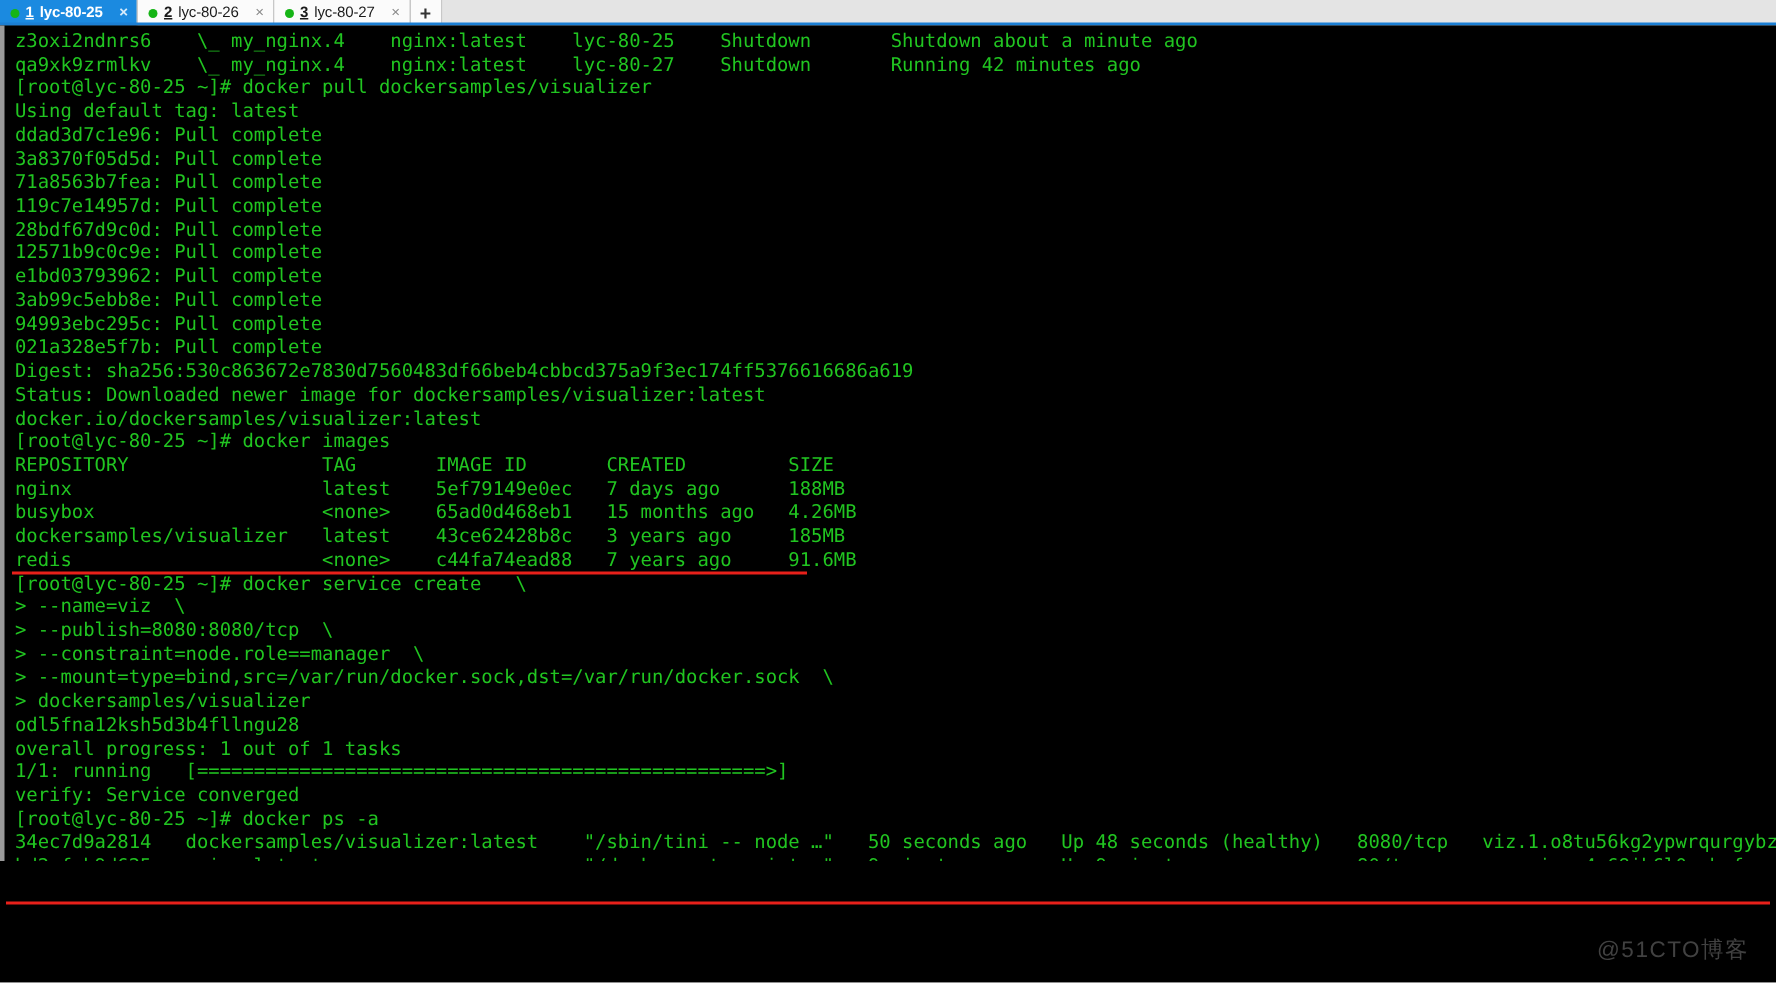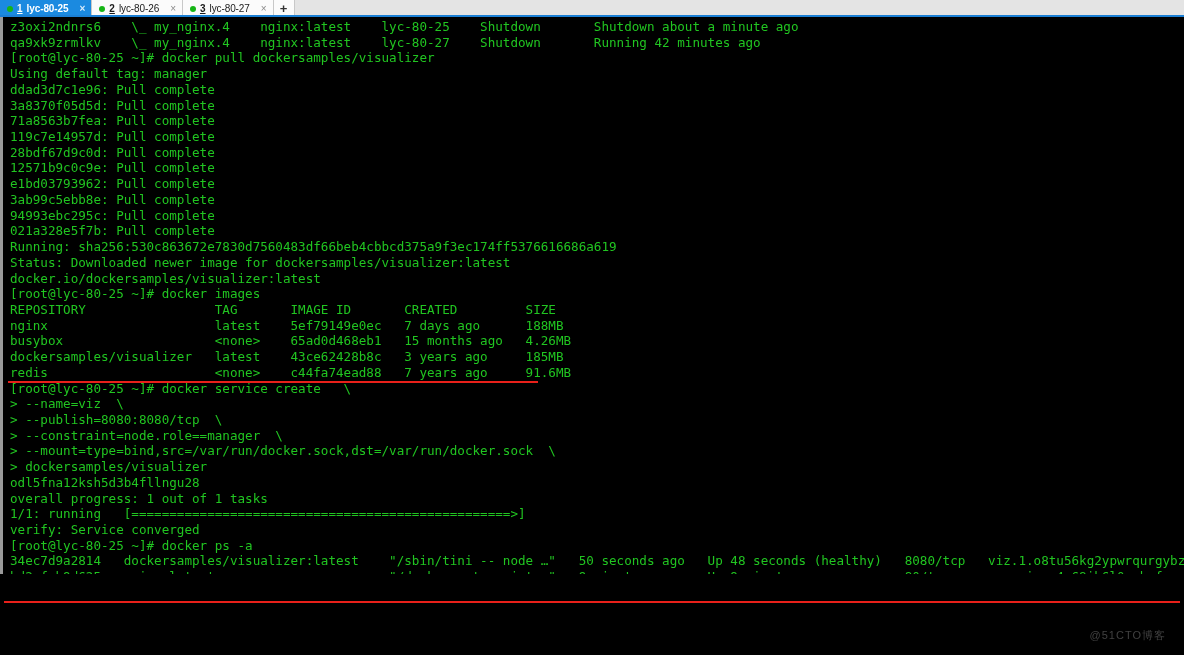--- a/index.html
+++ b/index.html
@@ -117,21 +117,21 @@
   .rule {
     position: absolute;
     height: 2px;
     background: #e8201a;
   }
   .watermark {
     position: absolute;
     right: 18px;
     bottom: 12px;
     font-family: "Liberation Sans", sans-serif;
-    font-size: 11px;
+    font-size: 15px;
     color: #4d4d4d;
     opacity: 0.85;
     letter-spacing: 1px;
     pointer-events: none;
   }
 </style>
 </head>
 <body>
 
 <div id="app">
@@ -157,32 +157,32 @@
     </div>
     <div class="tab-add">+</div>
     <div class="tab-rest"></div>
   </div>
 
   <div class="term">
     <div class="screen" id="screen">
         <div class="line">z3oxi2ndnrs6    \_ my_nginx.4    nginx:latest    lyc-80-25    Shutdown       Shutdown about a minute ago</div>
         <div class="line">qa9xk9zrmlkv    \_ my_nginx.4    nginx:latest    lyc-80-27    Shutdown       Running 42 minutes ago</div>
         <div class="line">[root@lyc-80-25 ~]# docker pull dockersamples/visualizer</div>
-        <div class="line">Using default tag: manager</div>
+        <div class="line">Using default tag: latest</div>
         <div class="line">ddad3d7c1e96: Pull complete</div>
         <div class="line">3a8370f05d5d: Pull complete</div>
         <div class="line">71a8563b7fea: Pull complete</div>
         <div class="line">119c7e14957d: Pull complete</div>
         <div class="line">28bdf67d9c0d: Pull complete</div>
         <div class="line">12571b9c0c9e: Pull complete</div>
         <div class="line">e1bd03793962: Pull complete</div>
         <div class="line">3ab99c5ebb8e: Pull complete</div>
         <div class="line">94993ebc295c: Pull complete</div>
         <div class="line">021a328e5f7b: Pull complete</div>
-        <div class="line">Running: sha256:530c863672e7830d7560483df66beb4cbbcd375a9f3ec174ff5376616686a619</div>
+        <div class="line">Digest: sha256:530c863672e7830d7560483df66beb4cbbcd375a9f3ec174ff5376616686a619</div>
         <div class="line">Status: Downloaded newer image for dockersamples/visualizer:latest</div>
         <div class="line">docker.io/dockersamples/visualizer:latest</div>
         <div class="line">[root@lyc-80-25 ~]# docker images</div>
         <div class="line">REPOSITORY                 TAG       IMAGE ID       CREATED         SIZE</div>
         <div class="line">nginx                      latest    5ef79149e0ec   7 days ago      188MB</div>
         <div class="line">busybox                    &lt;none&gt;    65ad0d468eb1   15 months ago   4.26MB</div>
         <div class="line">dockersamples/visualizer   latest    43ce62428b8c   3 years ago     185MB</div>
         <div class="line">redis                      &lt;none&gt;    c44fa74ead88   7 years ago     91.6MB</div>
         <div class="line">[root@lyc-80-25 ~]# docker service create   \</div>
         <div class="line">&gt; --name=viz  \</div>

